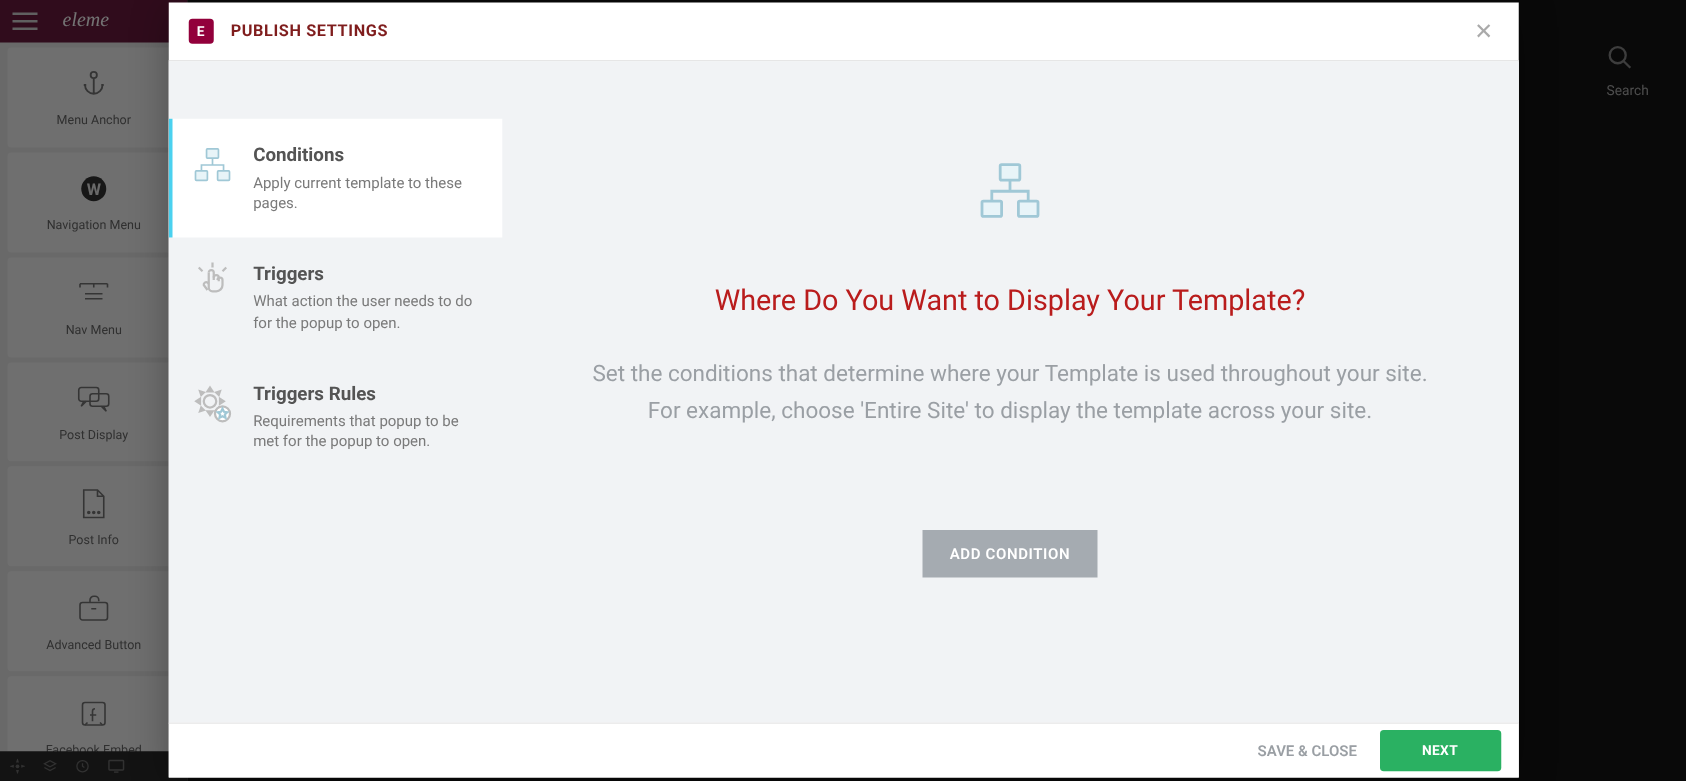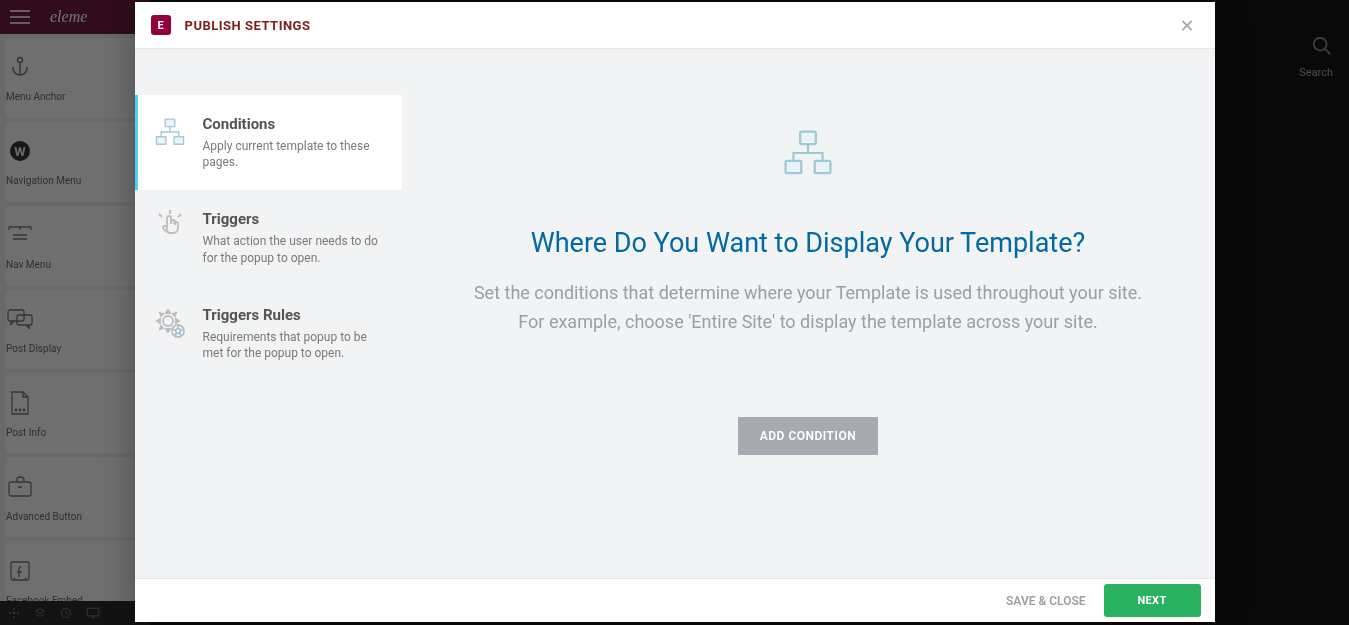--- a/index.html
+++ b/index.html
@@ -52,20 +52,21 @@
       margin-left: 20px;
       font-size: 16px;
     }
     .bg-widget {
       height: 84px;
       background: #f7f7f7;
       margin: 0 6px 4px 6px;
       border-radius: 3px;
       display: flex;
       flex-direction: column;
+      align-items: center;
       justify-content: center;
       gap: 10px;
       color: #666;
     }
     .bg-widget-icon {
       width: 28px;
       height: 28px;
       display: flex;
       align-items: center;
       justify-content: center;
@@ -87,24 +88,24 @@
       gap: 14px;
     }
     .bg-bottom-bar svg { opacity: 0.6; }
     .bg-main {
       flex: 1;
       background: #151515;
       position: relative;
     }
     .bg-search {
       position: absolute;
-      right: 16px;
+      right: 30px;
       top: 35px;
       color: #aaa;
-      text-align: right;
+      text-align: left;
       font-size: 11px;
     }
     
     .overlay {
       position: absolute;
       inset: 0;
       background: rgba(0,0,0,0.55);
     }
     
     .modal {
@@ -201,24 +202,24 @@
       background: #f1f3f5;
       padding: 80px 40px 0;
       text-align: center;
     }
     .content-icon {
       margin-bottom: 50px;
       display: flex;
       justify-content: center;
     }
     .content-title {
-      font-size: 27px;
-      color: #0369a1;
+      font-size: 23px;
+      color: #b91c1c;
       font-weight: 400;
-      margin-bottom: 20px;
+      margin-bottom: 32px;
     }
     .content-desc {
       font-size: 18px;
       color: #9a9fa4;
       line-height: 1.6;
       margin-bottom: 80px;
     }
     .add-condition-btn {
       background: #a5abb1;
       color: #fff;

